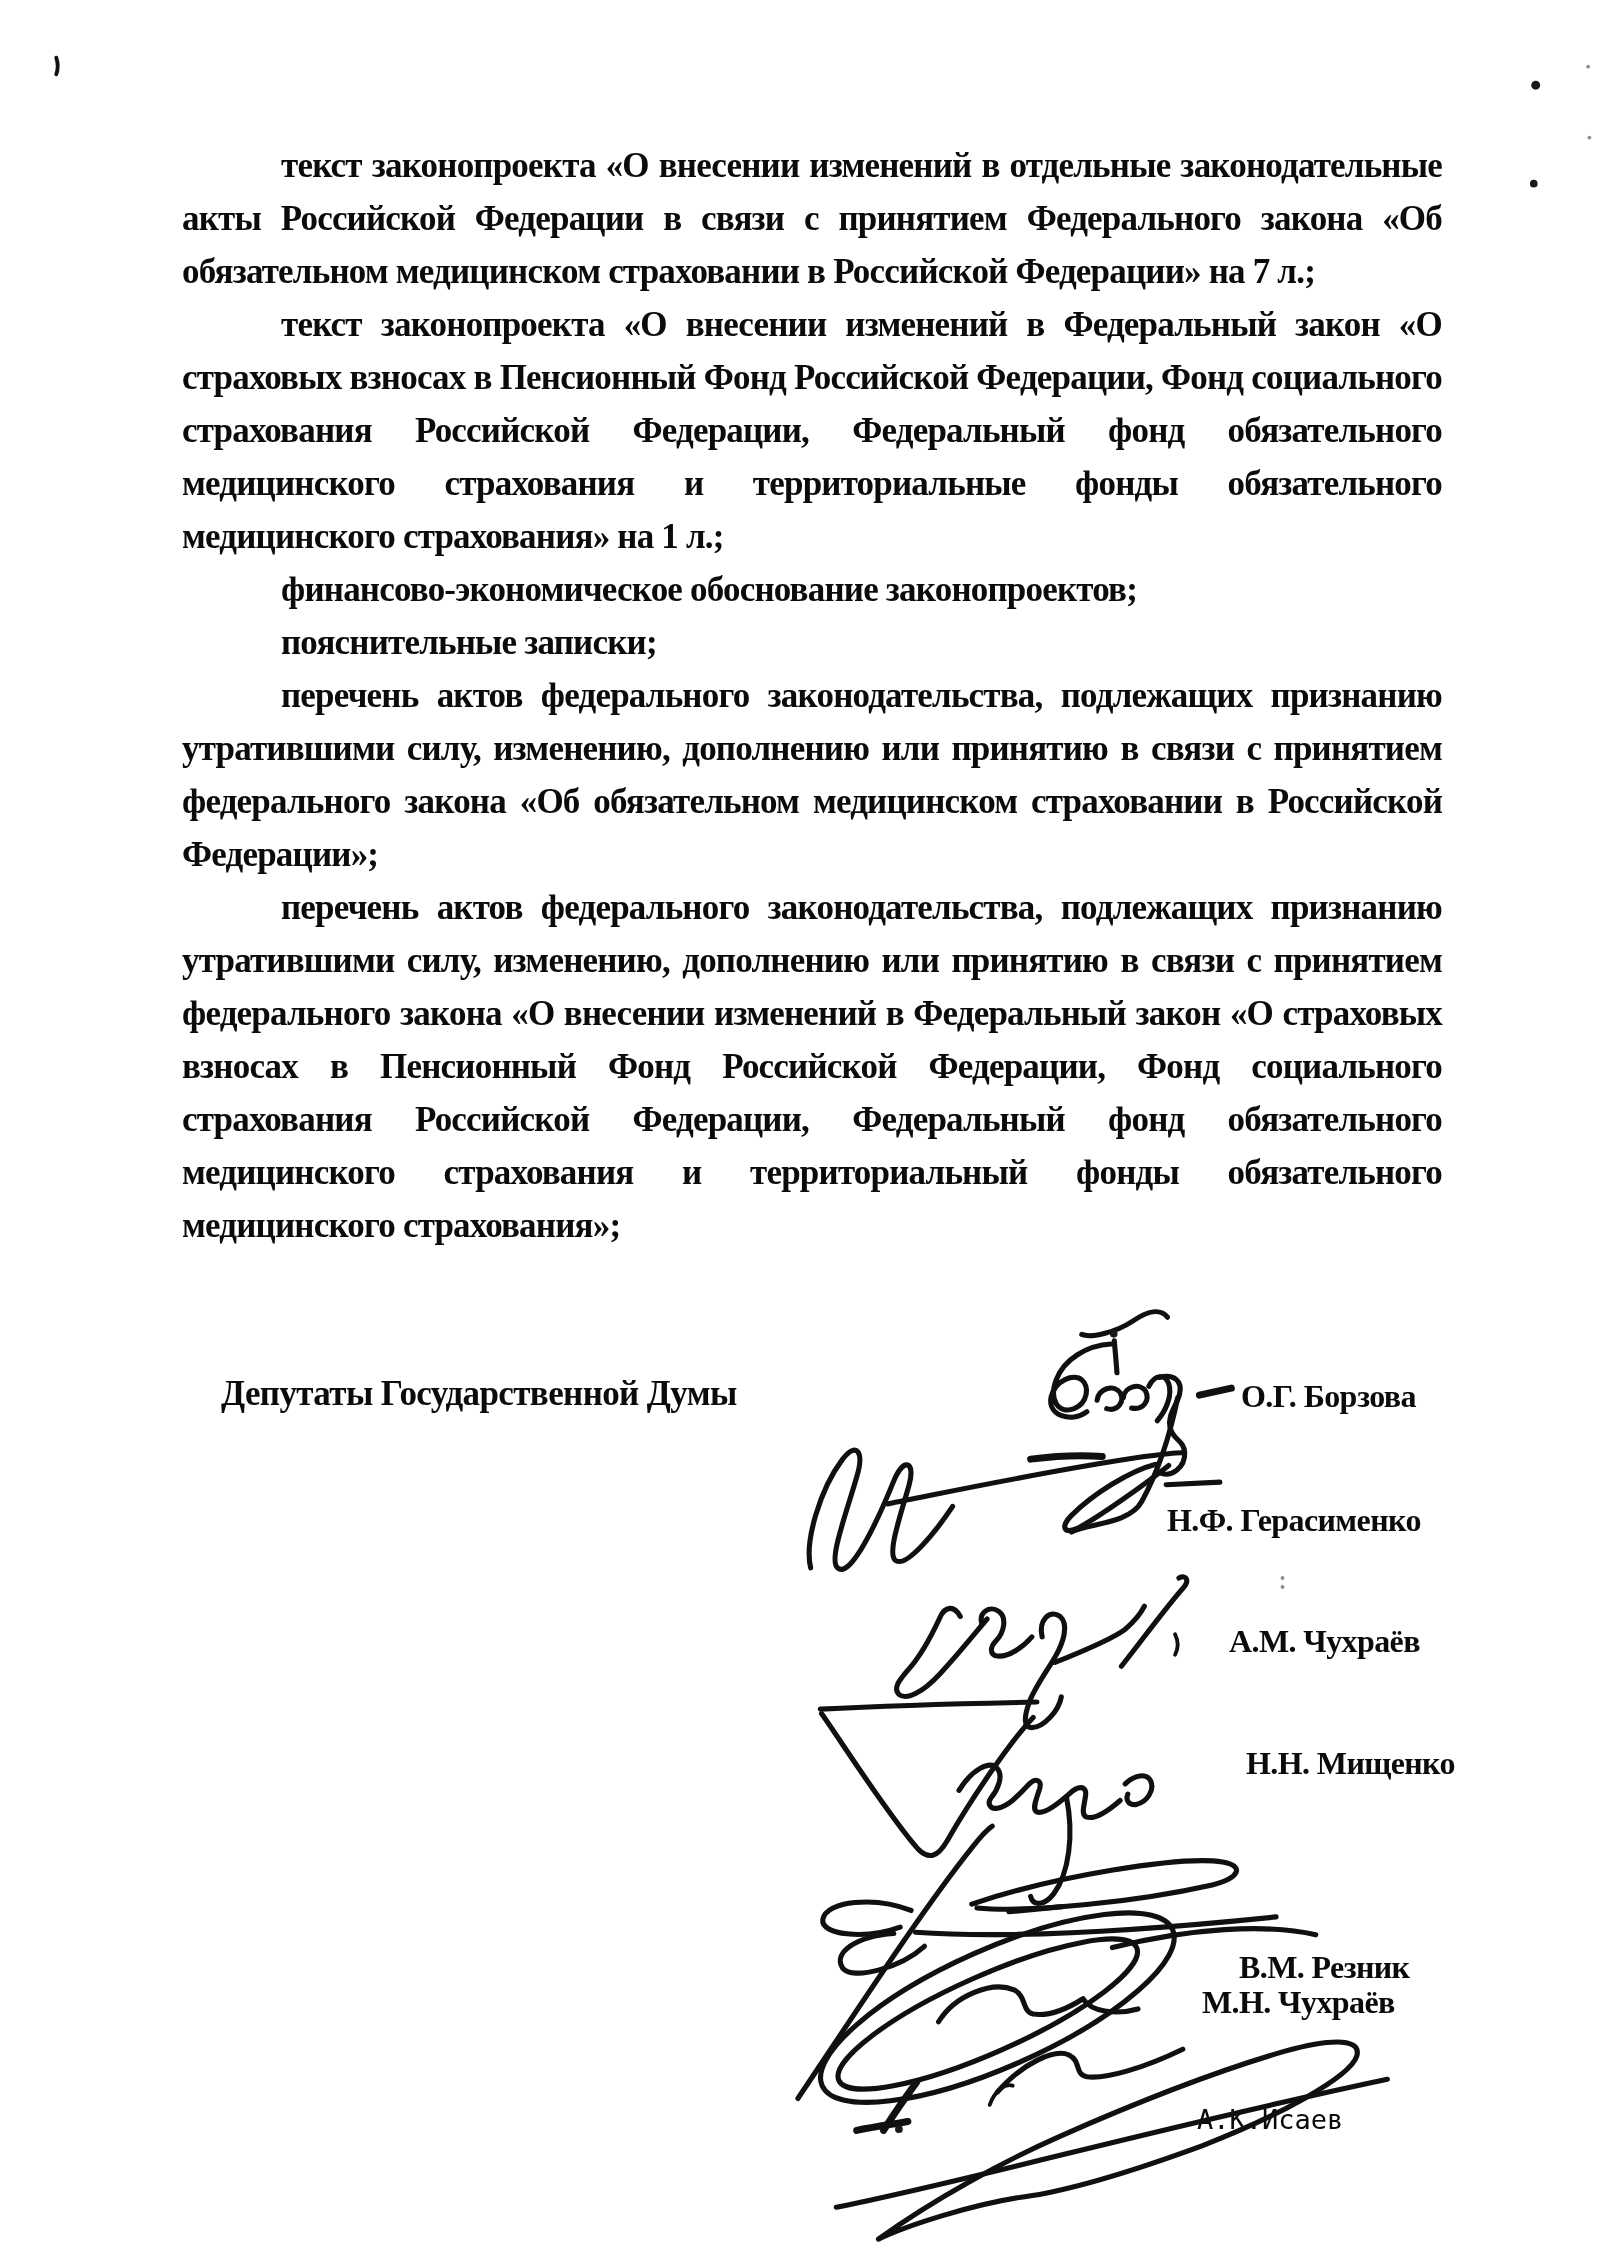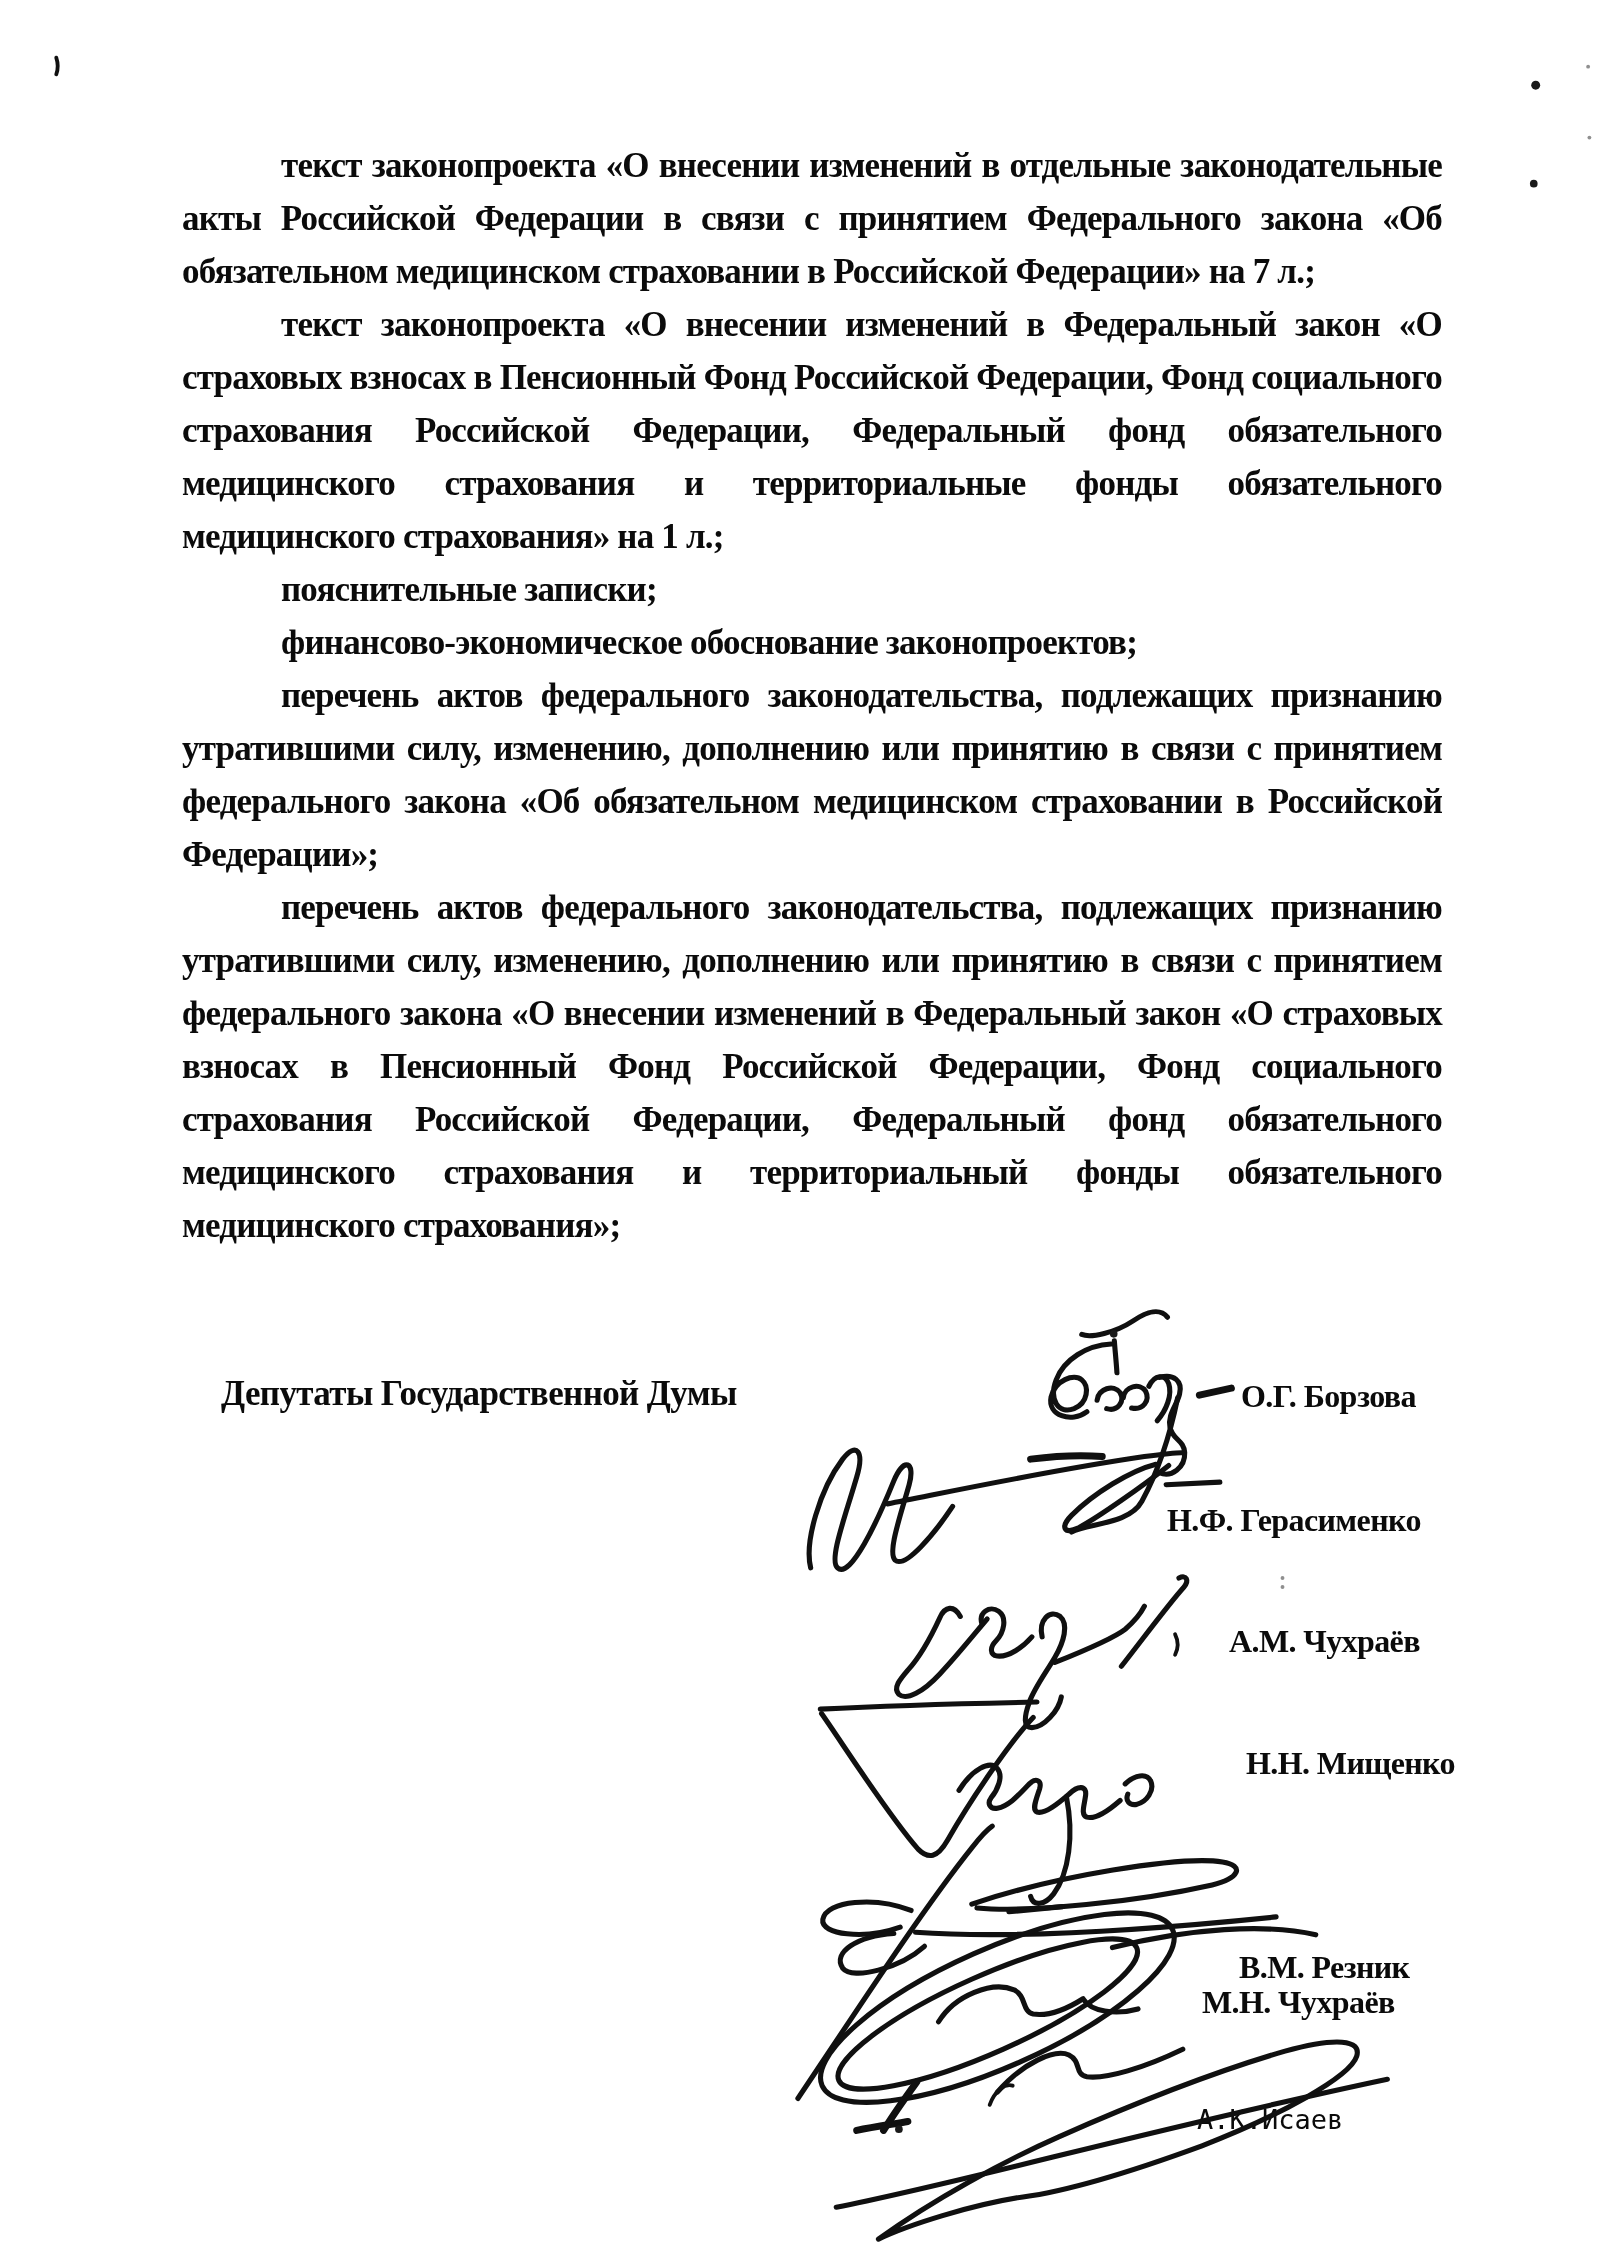--- a/index.html
+++ b/index.html
@@ -62,22 +62,22 @@
   svg.sig-layer .faint{fill:#8f8f8f;stroke:none;}
 </style>
 </head>
 <body>
 
 <div class="page">
 
   <div class="bodytext">
     <p>текст законопроекта «О внесении изменений в отдельные законодательные акты Российской Федерации в связи с принятием Федерального закона «Об обязательном медицинском страховании в Российской Федерации» на 7 л.;</p>
     <p>текст законопроекта «О внесении изменений в Федеральный закон «О страховых взносах в Пенсионный Фонд Российской Федерации, Фонд социального страхования Российской Федерации, Федеральный фонд обязательного медицинского страхования и территориальные фонды обязательного медицинского страхования» на 1 л.;</p>
+    <p>финансово-экономическое обоснование законопроектов;</p>
     <p>пояснительные записки;</p>
-    <p>финансово-экономическое обоснование законопроектов;</p>
     <p>перечень актов федерального законодательства, подлежащих признанию утратившими силу, изменению, дополнению или принятию в связи с принятием федерального закона «Об обязательном медицинском страховании в Российской Федерации»;</p>
     <p>перечень актов федерального законодательства, подлежащих признанию утратившими силу, изменению, дополнению или принятию в связи с принятием федерального закона «О внесении изменений в Федеральный закон «О страховых взносах в Пенсионный Фонд Российской Федерации, Фонд социального страхования Российской Федерации, Федеральный фонд обязательного медицинского страхования и территориальный фонды обязательного медицинского страхования»;</p>
   </div>
 
   <div class="deputies">Депутаты Государственной Думы</div>
 
   <div class="signer s-borzova">О.Г. Борзова</div>
   <div class="signer s-gerasimenko">Н.Ф. Герасименко</div>
   <div class="signer s-chukhraev">А.М. Чухраёв</div>
   <div class="signer s-gonchar">Н.Н. Мищенко</div>

